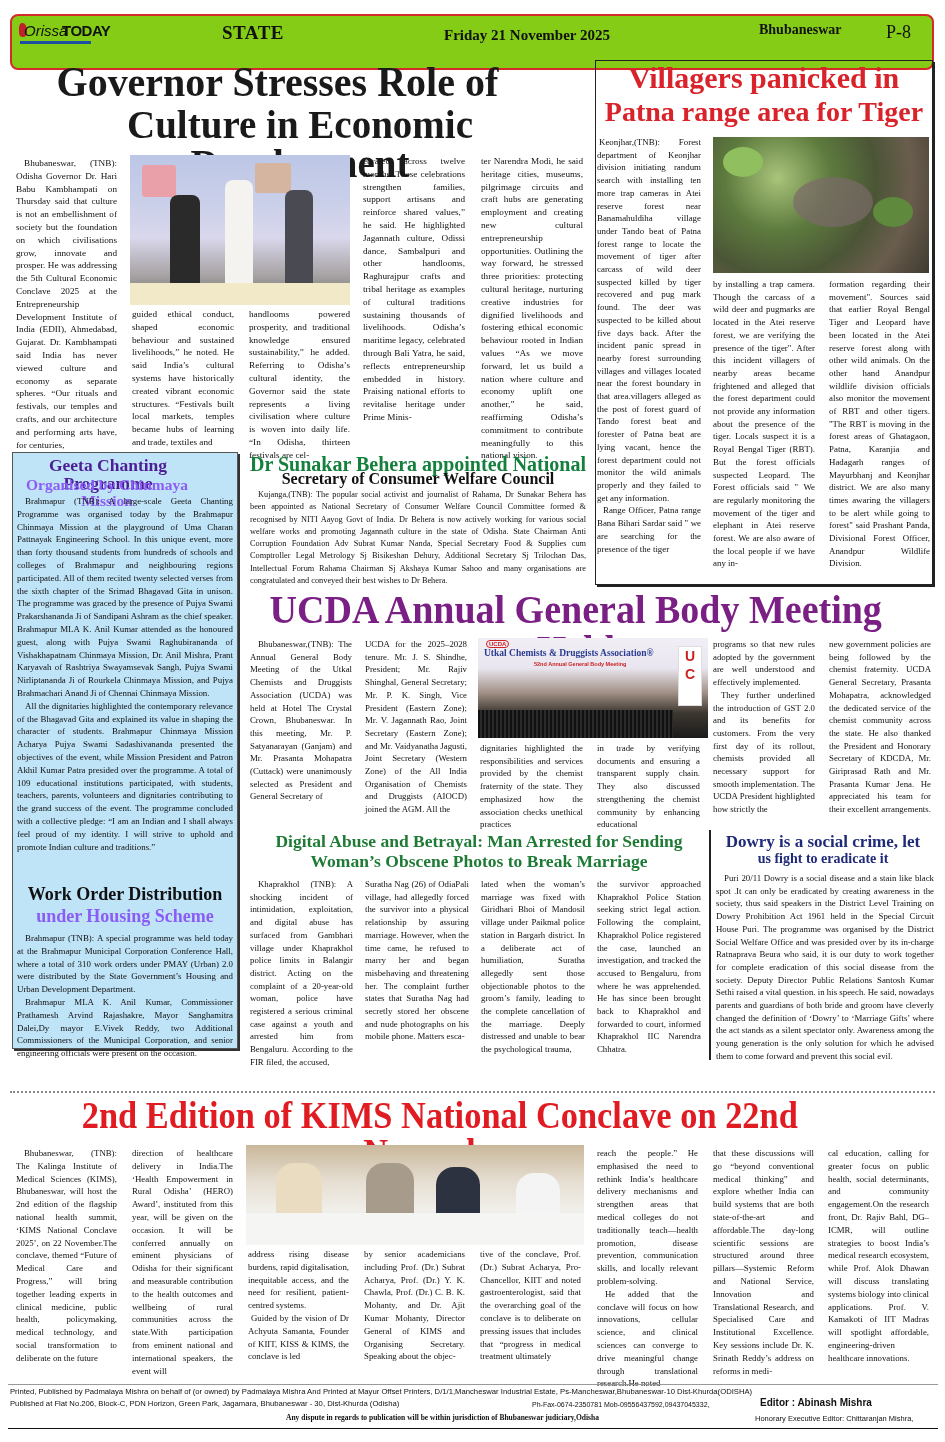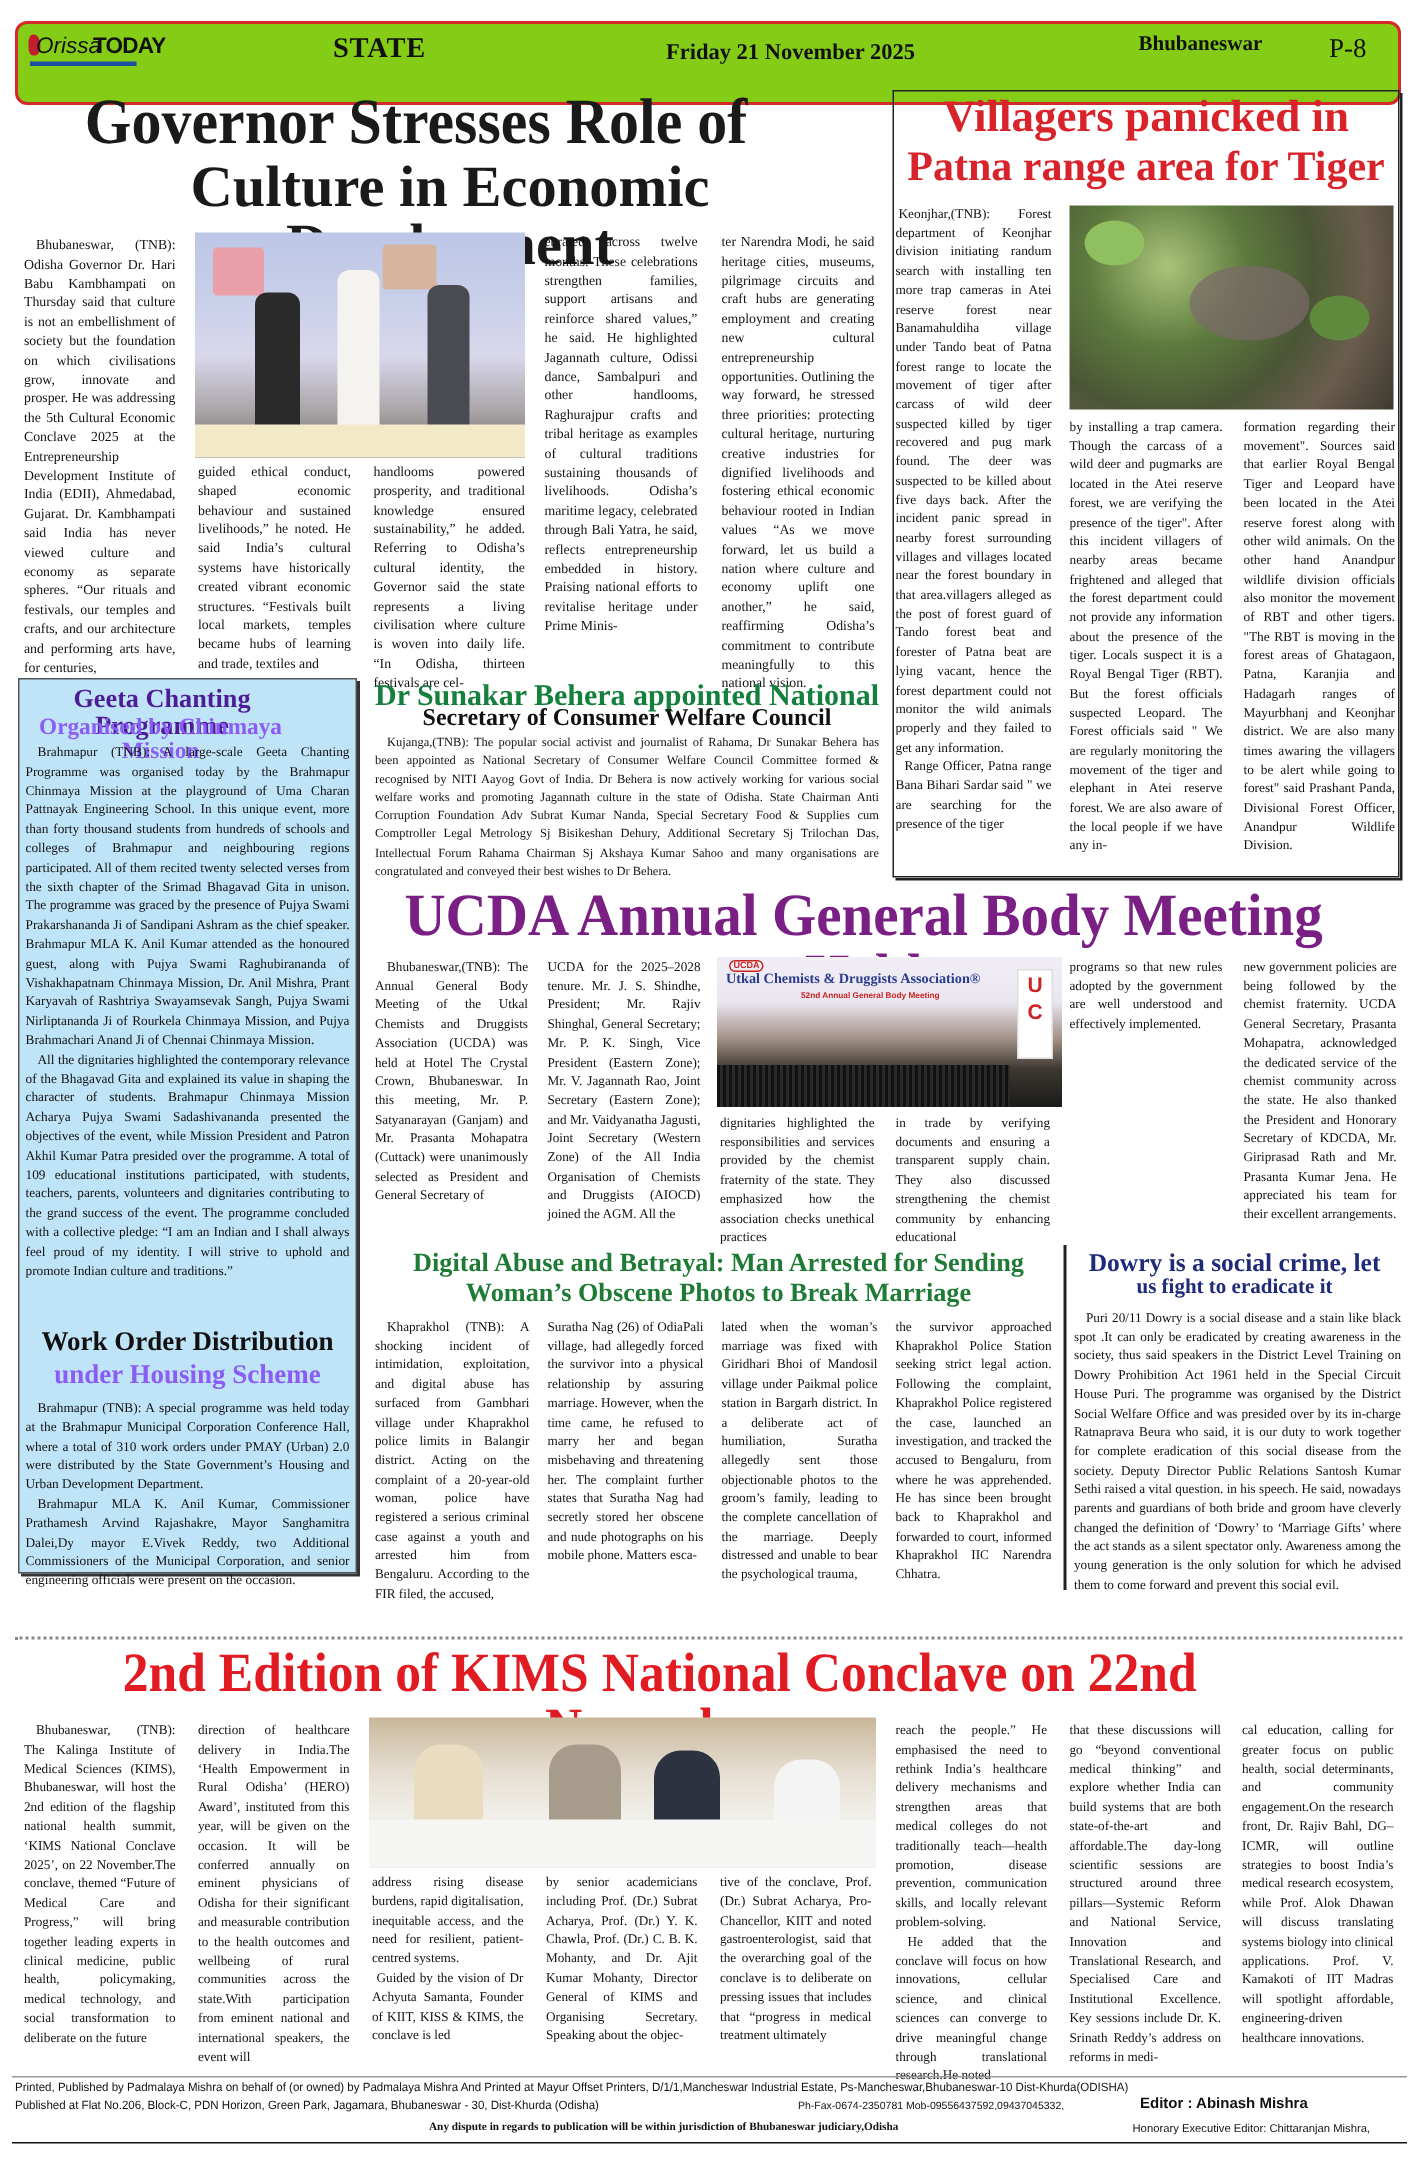--- a/index.html
+++ b/index.html
@@ -120,20 +120,21 @@
   <div class="abs" style="left:0;top:72px;width:195px;height:28px;background:repeating-linear-gradient(90deg,#111 0,#111 2px,#2a2a2a 2px,#2a2a2a 4px)"></div>
 </div>
 <div class="abs col" style="left:480px;top:742px;width:103px;font-size:8.8px;line-height:12.7px">
     <p style="text-indent:0">dignitaries highlighted the responsibilities and services provided by the chemist fraternity of the state. They emphasized how the association checks unethical practices</p>
   </div>
 <div class="abs col" style="left:597px;top:742px;width:103px;font-size:8.8px;line-height:12.7px">
     <p style="text-indent:0">in trade by verifying documents and ensuring a transparent supply chain. They also discussed strengthening the chemist community by enhancing educational</p>
   </div>
 <div class="abs col" style="left:713px;top:638px;width:102px;font-size:8.8px;line-height:12.7px">
   <p style="text-indent:0">programs so that new rules adopted by the government are well understood and effectively implemented.</p>
+  <p>They further underlined the introduction of GST 2.0 and its benefits for customers. From the very first day of its rollout, chemists provided all necessary support for smooth implementation. The UCDA President highlighted how strictly the</p>
 </div>
 <div class="abs col" style="left:829px;top:638px;width:102px;font-size:8.8px;line-height:12.7px">
     <p style="text-indent:0">new government policies are being followed by the chemist fraternity. UCDA General Secretary, Prasanta Mohapatra, acknowledged the dedicated service of the chemist community across the state. He also thanked the President and Honorary Secretary of KDCDA, Mr. Giriprasad Rath and Mr. Prasanta Kumar Jena. He appreciated his team for their excellent arrangements.</p>
   </div>
 
 <div class="abs hl1" style="left:248px;top:833px;width:462px;font-size:17.5px;color:#1e7a35">Digital Abuse and Betrayal: Man Arrested for Sending</div>
 <div class="abs hl1" style="left:248px;top:853px;width:462px;font-size:17.5px;color:#1e7a35">Woman’s Obscene Photos to Break Marriage</div>
 <div class="abs col" style="left:250px;top:878px;width:103px;font-size:8.8px;line-height:12.7px">
     <p>Khaprakhol (TNB): A shocking incident of intimidation, exploitation, and digital abuse has surfaced from Gambhari village under Khaprakhol police limits in Balangir district. Acting on the complaint of a 20-year-old woman, police have registered a serious criminal case against a youth and arrested him from Bengaluru. According to the FIR filed, the accused,</p>
   </div>

